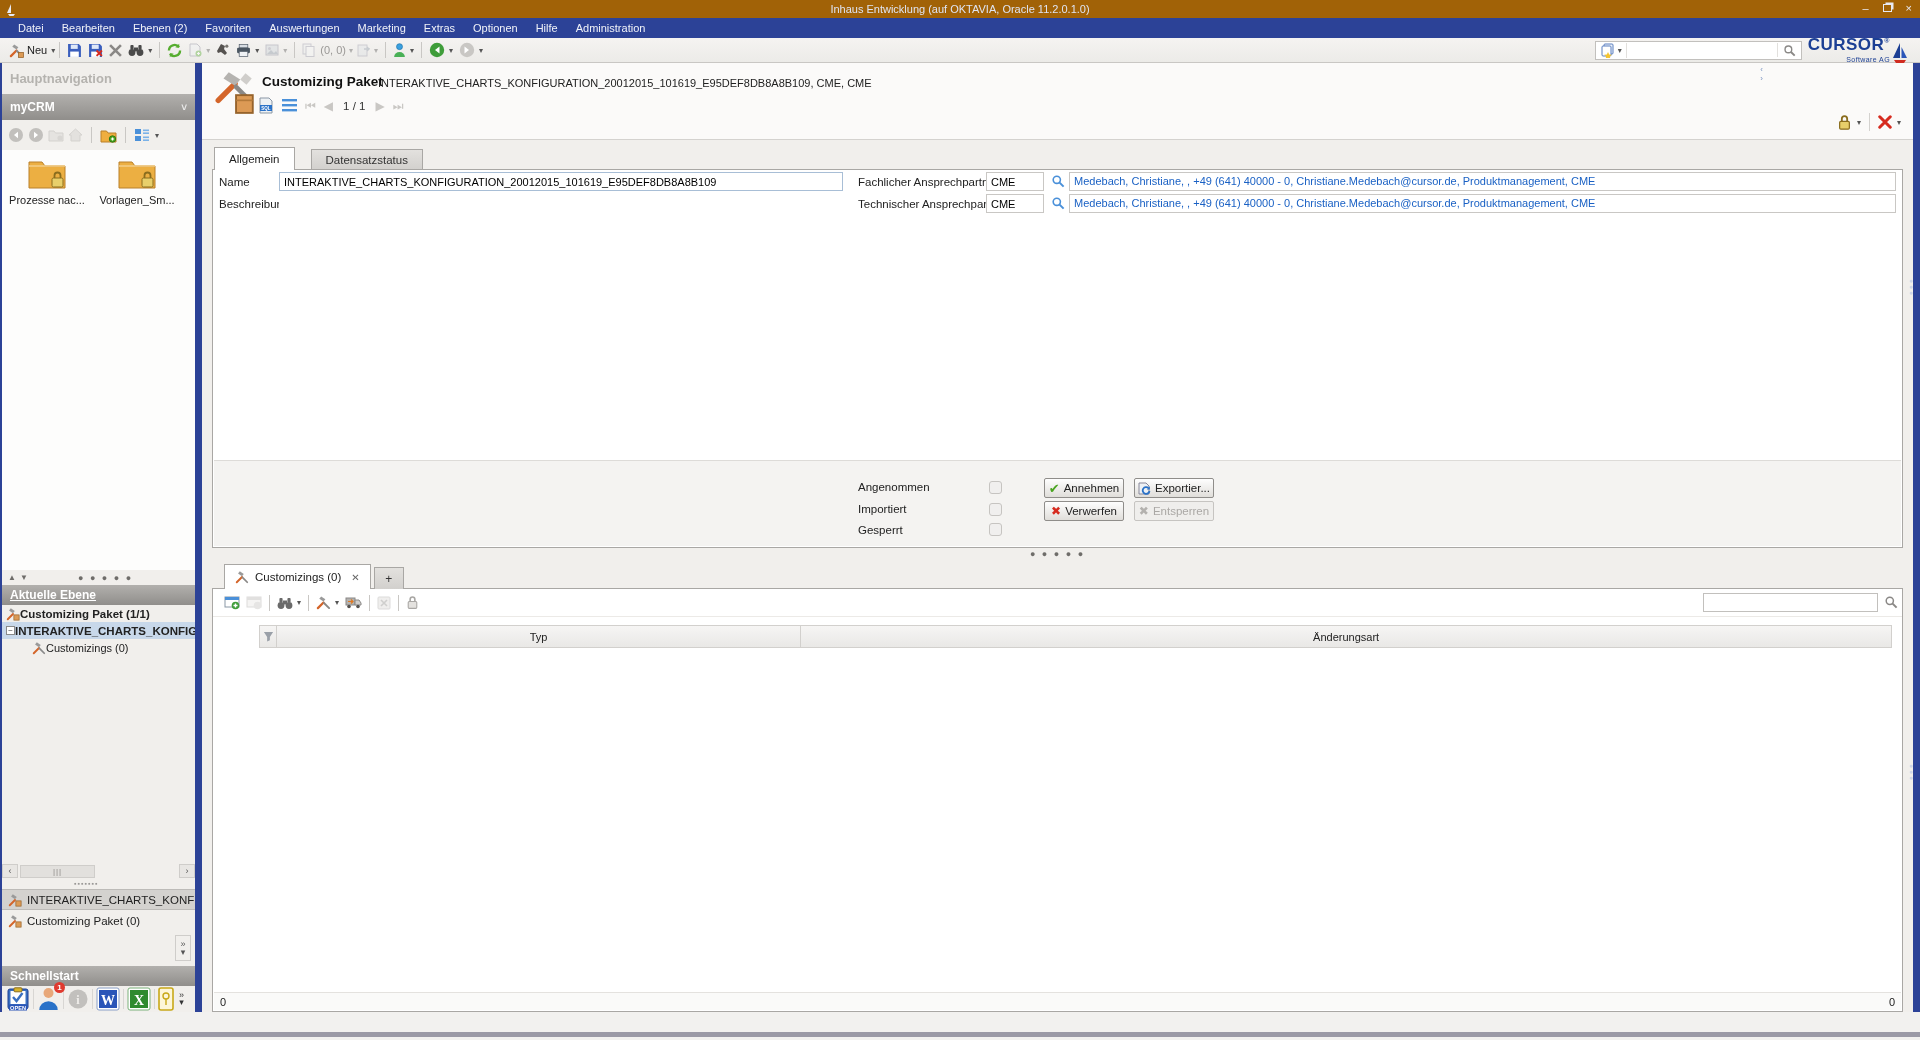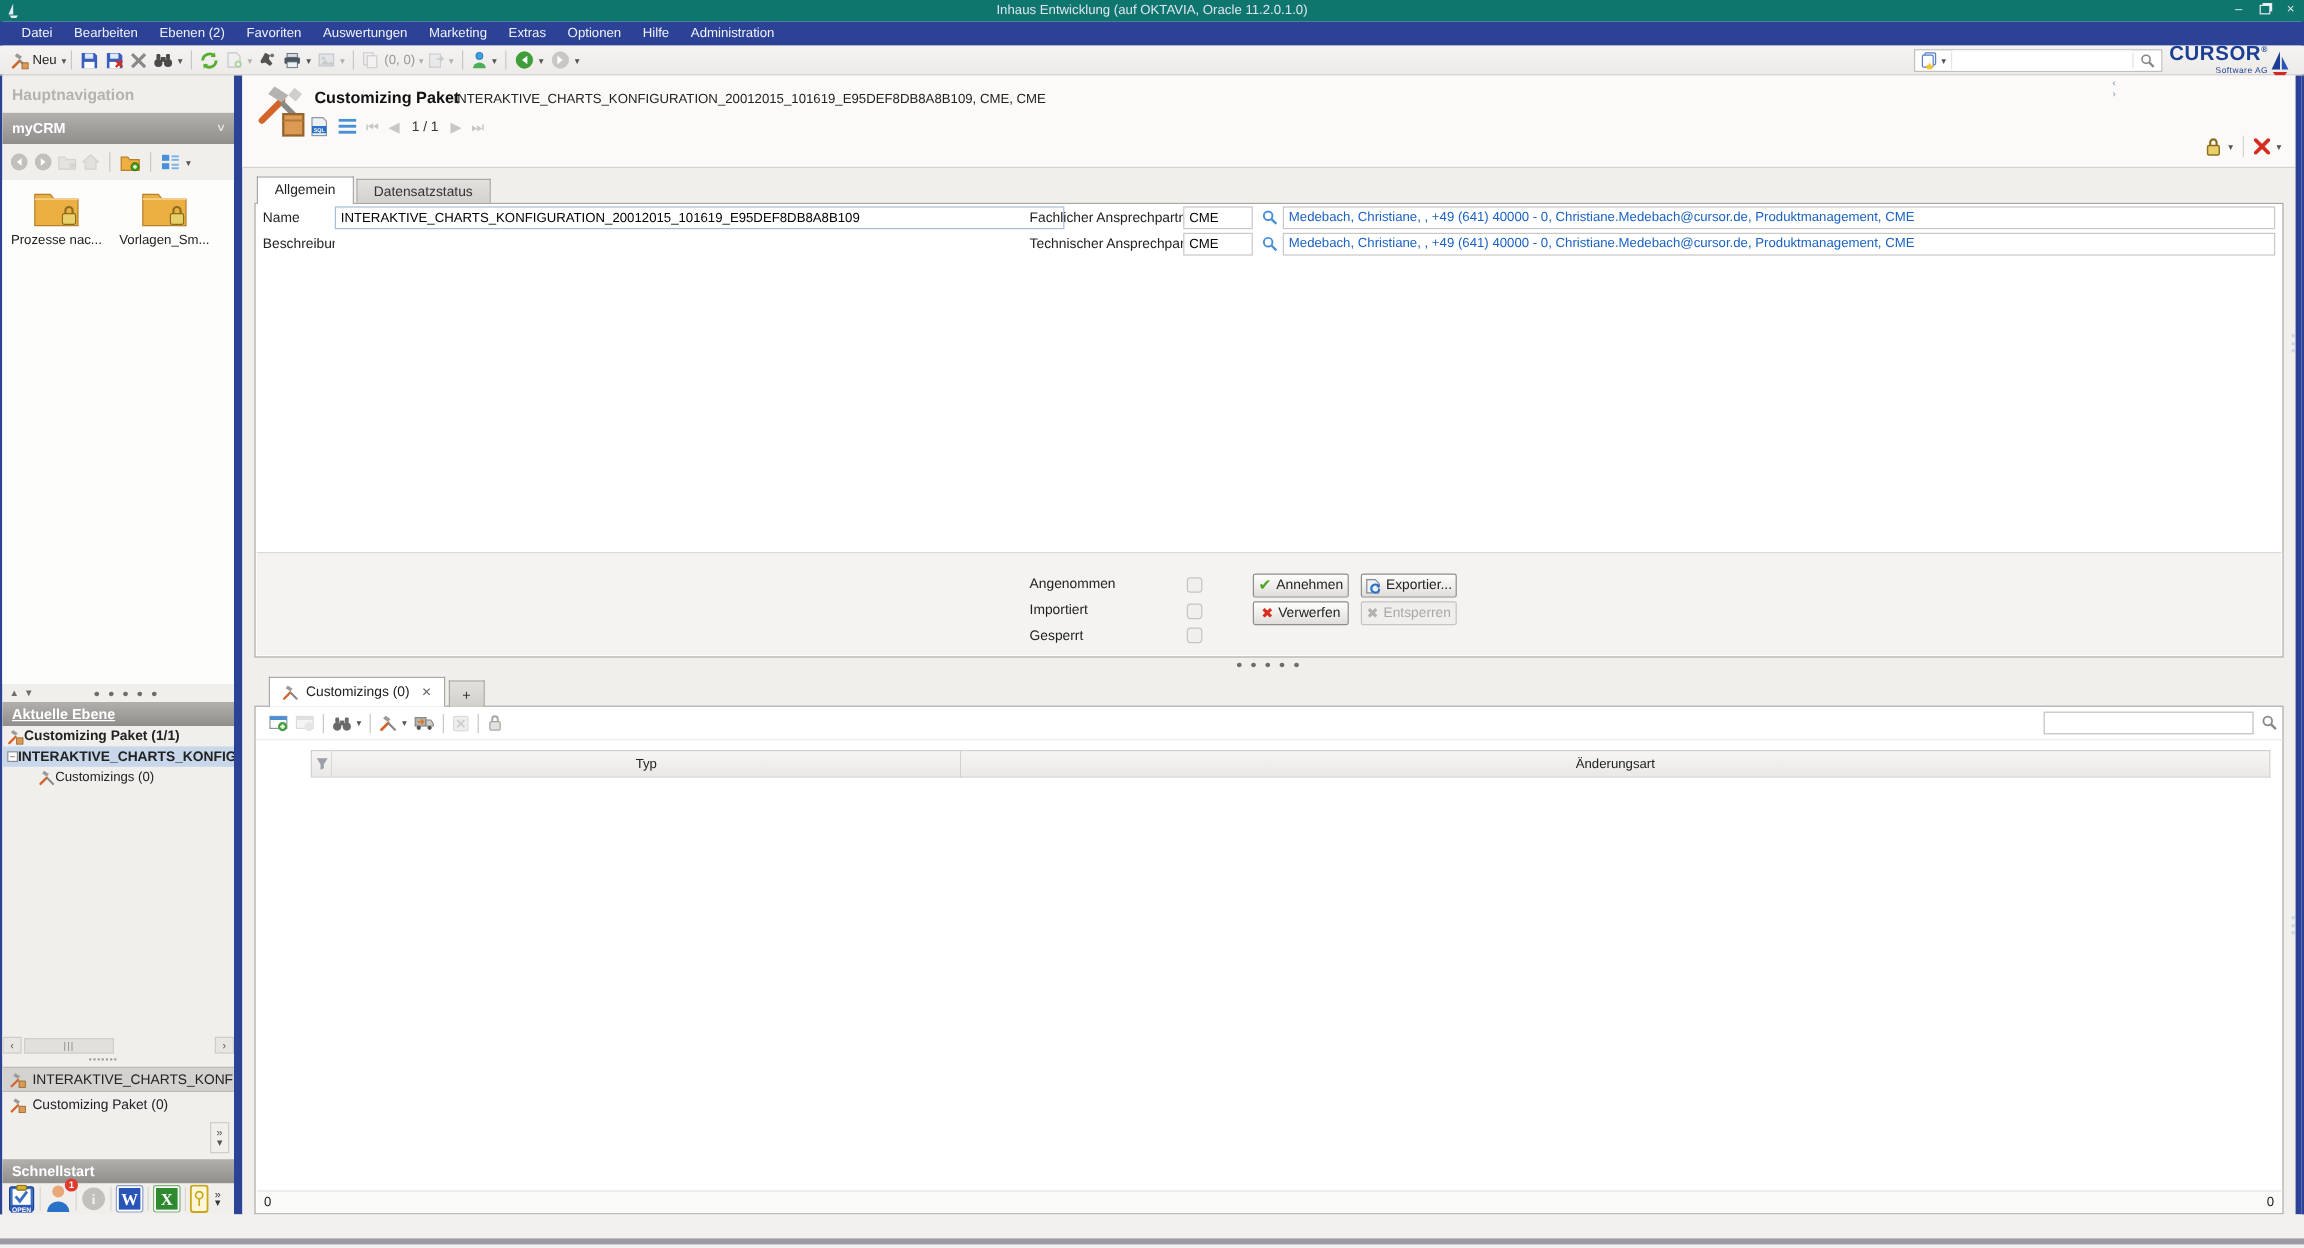--- a/index.html
+++ b/index.html
@@ -3,21 +3,21 @@
 <meta charset="utf-8">
 <style>
   * { margin:0; padding:0; box-sizing:border-box; }
   html,body { width:1920px; height:1040px; overflow:hidden; }
   body { font-family:"Liberation Sans","DejaVu Sans",sans-serif; font-size:11px; color:#222; background:#d8d6d3; }
 
   .window { position:relative; width:1920px; height:1040px; background:#f1efec;
             border-left:2px solid #2c4297; border-right:2px solid #2c4297; }
 
   
-  .titlebar { position:absolute; left:-2px; top:0; width:1920px; height:18px; background:#0f766e;
+  .titlebar { position:absolute; left:-2px; top:0; width:1920px; height:18px; background:#a16207;
               display:flex; align-items:center; color:#e9ecf6; }
   .titlebar .app-ico { margin-left:6px; }
   .titlebar .title { position:absolute; left:0; right:0; text-align:center; font-size:11px; color:#dfe4f2; }
   .win-btns { position:absolute; right:8px; top:1px; display:flex; gap:14px; align-items:center; color:#e8eaf4; font-size:11px; }
   .win-btns span { cursor:default; }
   .restore-glyph { display:inline-block; width:9px; height:8px; border:1px solid #e8eaf4; box-shadow:2px -2px 0 -0.5px #e8eaf4; margin-top:3px; }
 
   
   .menubar { position:absolute; left:-2px; top:18px; width:1920px; height:20px; background:#2c4297;
              display:flex; align-items:center; gap:2px; padding-left:10px; }
@@ -91,21 +91,21 @@
   .pager { font-size:11.5px; color:#333; margin:0 2px; }
   .nav-arrow { color:#c9c7c4; font-size:12px; }
   .rec-actions { position:absolute; right:12px; top:50px; display:flex; align-items:center; gap:4px; }
   .rec-actions .sep { width:1px; height:18px; background:#d4d2cf; margin:0 4px; }
   .collapse-ctl { position:absolute; right:150px; top:2px; color:#8aa; font-size:8px; line-height:9px; text-align:center; color:#7a93c0; }
 
   
   .tabs { position:absolute; left:12px; top:84px; display:flex; align-items:flex-end; height:23px; }
   .tab { height:23px; padding:0 14px; display:flex; align-items:center; font-size:11.5px; border:1px solid #a9a7a4; border-bottom:none; }
   .tab.active { background:#fff; position:relative; z-index:2; }
-  .tab.inactive { background:linear-gradient(#e3e1de,#d2d0cd); margin-left:2px; height:21px; color:#333; }
+  .tab.inactive { background:linear-gradient(#e3e1de,#d2d0cd); margin-left:16px; height:21px; color:#333; }
 
   
   .form-panel { position:absolute; left:10px; right:10px; top:106px; height:379px; background:#fff; border:1px solid #a9a7a4; }
   .f-label { position:absolute; font-size:11.5px; color:#222; }
   .f-input { position:absolute; height:19px; border:1px solid #a8bed6; background:#fff; font-size:11px; padding:0 4px;
              font-family:"Liberation Sans",sans-serif; outline:none; }
   .f-input.plain { border:1px solid #c9c7c4; }
   .f-link { position:absolute; height:19px; border:1px solid #c9c7c4; background:#fff; font-size:11px; padding:2px 4px;
             color:#1a61c4; white-space:nowrap; overflow:hidden; }
   .lookup { position:absolute; width:16px; height:16px; }
@@ -592,21 +592,21 @@
         </div>
       </div>
 
       <div class="tabs">
         <div class="tab active">Allgemein</div>
         <div class="tab inactive">Datensatzstatus</div>
       </div>
 
       <div class="form-panel">
         <span class="f-label" style="left:6px; top:6px;">Name</span>
-        <input class="f-input" style="left: 66px; top: 2px; width: 608px;" value="INTERAKTIVE_CHARTS_KONFIGURATION_20012015_101619_E95DEF8DB8A8B109">
+        <input class="f-input" style="left: 66px; top: 2px; width: 564px;" value="INTERAKTIVE_CHARTS_KONFIGURATION_20012015_101619_E95DEF8DB8A8B109">
         <span class="f-label" style="left:6px; top:28px;">Beschreibung</span>
         <input class="f-input plain" style="left: 66px; top: 24px; width: 572px; border-color: transparent;" value="">
 
         <span class="f-label" style="left:645px; top:6px;">Fachlicher Ansprechpartner</span>
         <input class="f-input plain" style="left: 773px; top: 2px; width: 58px;" value="CME">
         <span class="lookup" style="left:838px; top:4px;">
           <svg class="ico" width="14" height="14" viewBox="0 0 14 14">
               <circle cx="5.8" cy="5.8" r="3.6" fill="none" stroke="#4a90d9" stroke-width="1.6"></circle>
               <path d="M8.6 8.6 L12.6 12.6" stroke="#4a90d9" stroke-width="2"></path>
             </svg>

